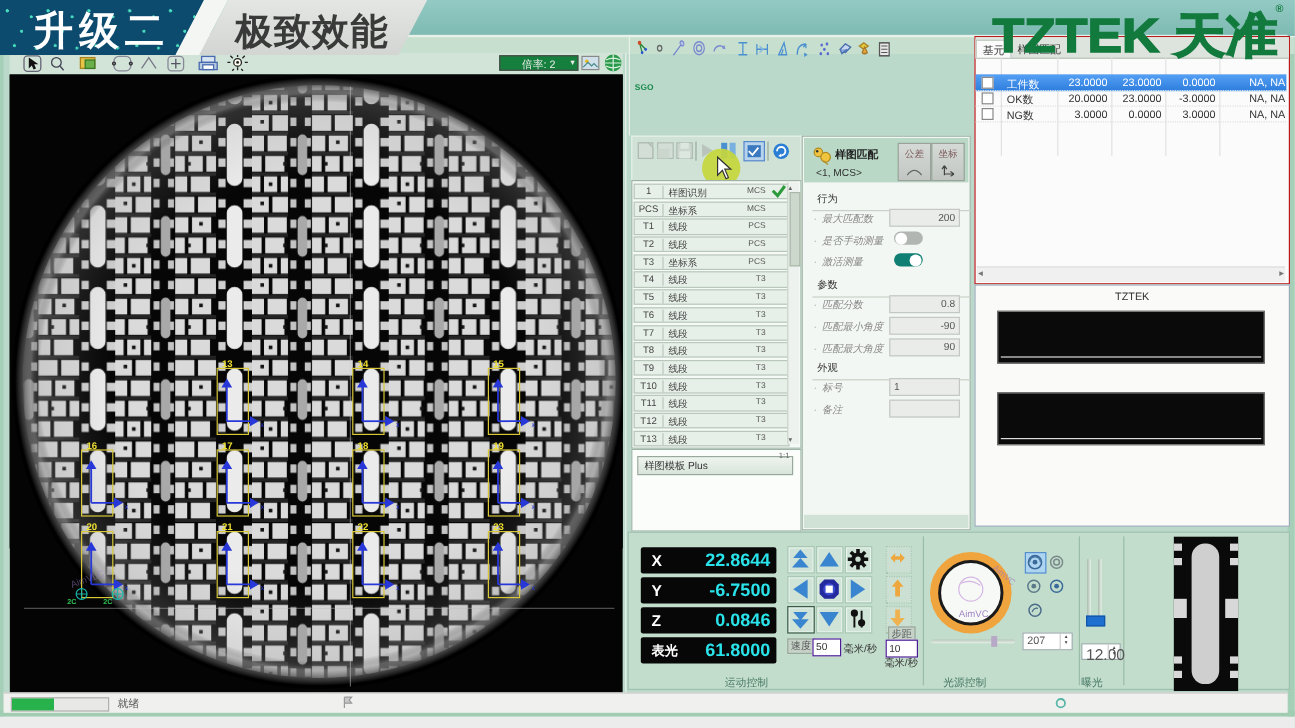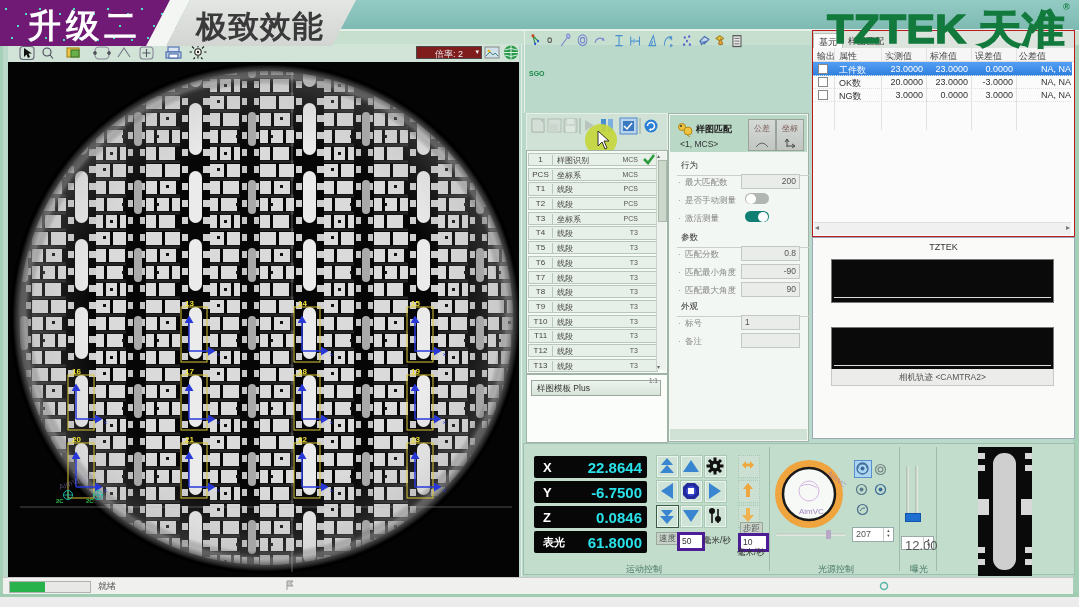--- a/index.html
+++ b/index.html
@@ -2,21 +2,21 @@
 <html><head>
 <meta charset="utf-8">
 <style>
 html,body{margin:0;padding:0;}
 body{width:1079px;height:607px;position:relative;overflow:hidden;background:#ececec;font-family:"Liberation Sans",sans-serif;}
 .abs{position:absolute;}
 #app{left:0;top:0;width:1079px;height:597px;background:#bad9ca;}
 #topband{left:0;top:0;width:1079px;height:30px;background:linear-gradient(#93cbc4,#7db9b2);}
 #midband{left:0;top:30px;width:1079px;height:14px;background:#c6dfce;border-top:1px solid #e8f2ea;}
 
-#ban-green{left:0;top:0;width:170px;height:46px;background:#701a75;clip-path:polygon(0 0,170px 0,148px 46px,0 46px);}
+#ban-green{left:0;top:0;width:170px;height:46px;background:#0c4a6e;clip-path:polygon(0 0,170px 0,148px 46px,0 46px);}
 #ban-green .dots{position:absolute;inset:0;background-image:radial-gradient(circle at 6px 9px,#49e0c0 1.1px,transparent 1.6px),radial-gradient(circle at 18px 26px,#49e0c0 1px,transparent 1.5px),radial-gradient(circle at 30px 40px,#49e0c0 1px,transparent 1.5px),radial-gradient(circle at 12px 38px,#49e0c0 1px,transparent 1.5px),radial-gradient(circle at 26px 14px,#49e0c0 1px,transparent 1.5px);background-size:34px 44px;}
 #ban-white{left:146px;top:0;width:44px;height:46px;background:#f4f6f4;clip-path:polygon(24px 0,44px 0,20px 46px,0 46px);}
 #ban-gray{left:166px;top:0;width:190px;height:46px;background:linear-gradient(#e3e6e3,#d2d5d2);clip-path:polygon(24px 0,190px 0,166px 46px,0 46px);}
 #ban-green .t{position:absolute;left:28px;top:4px;color:#fff;font-size:33px;font-weight:bold;letter-spacing:5px;}
 #ban-gray .t{position:absolute;left:30px;top:6px;color:#3a3a3a;font-size:31px;font-weight:bold;letter-spacing:1px;}
 #logo{left:827px;top:2px;width:250px;height:42px;color:#127a3d;}
 #logo .tz{position:absolute;left:0;top:0;font-size:40px;font-weight:bold;letter-spacing:0px;transform:scaleX(1.08);transform-origin:left;-webkit-text-stroke:1.3px #127a3d;}
 #logo .r{position:absolute;left:236px;top:0px;font-size:9px;font-weight:bold;}
 
 #camtb{left:8px;top:44px;width:511px;height:18px;background:#d2e4d7;border-bottom:1px solid #9ebbab;}
@@ -50,30 +50,30 @@
 #rtab .v1{left:60px;}#rtab .v2{left:105px;}#rtab .v3{left:150px;}#rtab .v4{left:208px;}
 #rtab .hsb{position:absolute;left:1px;bottom:1px;width:257px;height:12px;background:#f0f0f0;border-top:1px solid #ddd;}
 #rtab .ar{position:absolute;top:0px;font-size:8px;color:#777;}
 
 #rtz .tzt{position:absolute;left:0;top:4px;width:100%;text-align:center;font-size:9px;color:#333;}
 #rtz .blk{position:absolute;left:18px;width:221px;height:42px;background:#0a0a0a;border:1px solid #777;}
 #rtz .blk i{position:absolute;left:2px;right:2px;bottom:4px;height:1px;background:#dcdcdc;}
 #rtz .cap{position:absolute;left:18px;width:223px;height:17px;background:#ececea;border:1px solid #c8c8c8;border-top:none;box-sizing:border-box;text-align:center;font-size:8.5px;color:#555;padding-top:3px;}
 
 #bot .vdiv{position:absolute;top:3px;bottom:3px;width:1px;background:#9cbcaa;}
-#bot .lab{position:absolute;top:119px;font-size:9px;color:#4a7a68;text-align:center;font-family:Liberation Mono, monospace;}
+#bot .lab{position:absolute;top:119px;font-size:9px;color:#4a7a68;font-family:Liberation Mono, monospace;}
 #bot .disp{position:absolute;left:10px;width:113px;height:22px;background:#070707;border-radius:2px;}
 #bot .disp b{position:absolute;left:9px;top:4px;color:#fff;font-size:13px;}
 #bot .disp span{position:absolute;right:5px;top:3px;color:#2ae2ea;font-size:15px;font-weight:bold;}
 #grid{position:absolute;left:132px;top:11px;width:70px;height:70px;}
 .gb{position:absolute;width:21px;height:21px;background:#cfe3d6;border:1px solid #a8c8b4;box-shadow:inset 0 0 0 1px #e8f4ec;}
 .gb.foc{border:1px solid #3a5a46;}
 .gb svg{position:absolute;left:0;top:0;}
 #bot .slab{position:absolute;font-size:8.5px;color:#555;background:#c6d2c8;border:1px solid #9aa89c;padding:1px 2px;height:9px;line-height:9px;}
-#bot .sinp{position:absolute;height:11px;background:#fff;border:3px solid #4c1d95;font-size:8.5px;color:#333;padding:1px 2px;}
+#bot .sinp{position:absolute;height:11px;background:#fff;border:1px solid #4c1d95;font-size:8.5px;color:#333;padding:1px 2px;}
 #bot .stxt{position:absolute;font-size:8.5px;color:#333;}
 #bot .ob{position:absolute;left:214px;width:20px;height:21px;border:1px dotted #a8c8b4;background:#cbe0d2;}
 #wheel{position:absolute;left:247px;top:12px;width:76px;height:76px;}
 #hslider{position:absolute;left:252px;top:89px;width:70px;height:3px;background:linear-gradient(#b8c8bc,#e8efe8);border-radius:2px;}
 #hslider i{position:absolute;left:50px;top:-3px;width:5px;height:9px;background:#b8a8c8;}
 .sbtn{position:absolute;}
 .sbtn.b1{background:#add4f0;border:1px solid #5590cc;width:16px;height:16px;}
 .spin{position:absolute;background:#fff;border:1px solid #9aa;}
 .spin span{position:absolute;left:3px;top:1px;font-size:9px;color:#555;}
 .spin em{position:absolute;right:0px;top:0;width:9px;height:100%;font-size:4.5px;line-height:1.2;color:#444;font-style:normal;text-align:center;border-left:1px solid #ccc;}
@@ -94,32 +94,32 @@
 #tpl .tplh{position:absolute;left:4px;top:5px;width:128px;height:14px;background:linear-gradient(#eef4ee,#d8e4da);border:1px solid #99a89c;font-size:8.5px;color:#333;}
 #tpl .tplh span{position:absolute;left:5px;top:2px;}
 #tpl .tplh em{position:absolute;right:2px;top:-4px;font-size:6.5px;color:#666;font-style:normal;}
 #prop .ph{position:absolute;left:1px;top:1px;right:1px;height:37px;background:#b9d8c6;}
 #prop .ph b{position:absolute;left:26px;top:8px;font-size:9px;color:#222;}
 #prop .ph .sub{position:absolute;left:10px;top:24px;font-size:8.5px;color:#333;}
 .pbtn{position:absolute;top:4px;width:26px;height:30px;background:linear-gradient(#d6dad6,#c2c6c2);border:1px solid #9aa29a;text-align:center;}
 .pbtn span{display:block;font-size:8px;color:#7a5a5a;margin-top:3px;}
 .sect{position:absolute;left:8px;width:125px;font-size:8.5px;color:#333;border-bottom:1px solid #c8d0c8;padding:3px 4px;}
 .prow{position:absolute;left:8px;width:125px;height:15px;}
-.prow span{position:absolute;left:8px;top:3px;font-size:8.5px;color:#888;}
+.prow span{position:absolute;left:8px;top:3px;font-size:8.5px;color:#888;font-style:italic;}
 .prow span::before{content:"·";position:absolute;left:-7px;color:#999;}
 .pin{position:absolute;right:2px;top:0;width:57px;height:13px;background:#e9ece9;border:1px solid #c4c8c4;font-size:8.5px;color:#555;}
 .pin i{float:right;font-style:normal;margin:1px 3px;}
 .tog{position:absolute;right:33px;top:1px;width:24px;height:11px;border-radius:6px;}
 .tog.off{background:#b2b6b2;}
 .tog.on{background:#0e7f72;}
 .tog i{position:absolute;top:0.5px;width:10px;height:10px;background:#fff;border-radius:50%;}
 .tog.off i{left:1px;}
 .tog.on i{right:1px;}
 #prop .pfoot{position:absolute;left:1px;right:1px;bottom:1px;height:11px;background:#cfe2d5;}
-.zoomdd{position:absolute;left:408px;top:2px;width:66px;height:13px;background:#7f1d1d;border:1px solid #4a4a4a;color:#ececec;font-size:9px;text-align:center;padding-top:1px;box-sizing:border-box;}
+.zoomdd{position:absolute;left:408px;top:2px;width:66px;height:13px;background:#15803d;border:1px solid #4a4a4a;color:#ececec;font-size:9px;text-align:center;padding-top:1px;box-sizing:border-box;}
 .zoomdd span{position:absolute;right:2px;top:1px;font-size:7px;}
 #mtools{left:530px;top:33px;width:290px;height:20px;}
 #sgo{left:529px;top:70px;font-size:7px;font-weight:bold;color:#1a8a4a;}
 #worktop{left:0px;top:29px;width:1073px;height:1px;background:#e4f0e8;}
 #workleft{left:524px;top:29px;width:1px;height:84px;background:#e8f2ea;}
 </style>
 </head>
 <body>
 <div class="abs" id="app"></div>
 <div class="abs" style="left:0;top:0;width:3px;height:597px;background:#a6cfb8;"></div>
@@ -562,28 +562,20 @@
       <span>备注</span>
       <div class="pin"></div>
     </div>
   <div class="pfoot"></div>
 </div>
 <div class="abs" id="rtab">
   <div class="tabs">
       <span class="tab on">基元</span>
       <span class="tab">样图匹配</span>
     </div>
-  <div class="thead">
-    <span style="left:4px">输出</span>
-      <span style="left:26px">属性</span>
-      <span style="left:72px">实测值</span>
-      <span style="left:117px">标准值</span>
-      <span style="left:162px">误差值</span>
-      <span style="left:206px">公差值</span>
-  </div>
   <div class="colsep" style="left:21px"></div>
     <div class="colsep" style="left:68px"></div>
     <div class="colsep" style="left:113px"></div>
     <div class="colsep" style="left:158px"></div>
     <div class="colsep" style="left:203px"></div>
   <div class="trow sel" style="top:31px">
       <i class="cb"></i>
       <span class="c1">工件数</span>
       <b class="v v1">23.0000</b>
       <b class="v v2">23.0000</b>
@@ -612,21 +604,20 @@
     </div>
 </div>
 <div class="abs" id="rtz">
   <div class="tzt">TZTEK</div>
   <div class="blk" style="top:21px">
       <i></i>
     </div>
   <div class="blk" style="top:89px">
       <i></i>
     </div>
-  <div class="cap" style="top:131px">相机轨迹 &lt;CAMTRA2&gt;</div>
 </div>
 <div class="abs" id="bot">
   <div class="vdiv" style="left:245px"></div>
     <div class="vdiv" style="left:375px"></div>
     <div class="vdiv" style="left:412px"></div>
   <div class="lab" style="left:80px;width:80px">运动控制</div>
   <div class="lab" style="left:262px;width:100px">光源控制</div>
   <div class="lab" style="left:377px;width:36px">曝光</div>
   <div class="disp" style="top:12px">
       <b>X</b>

